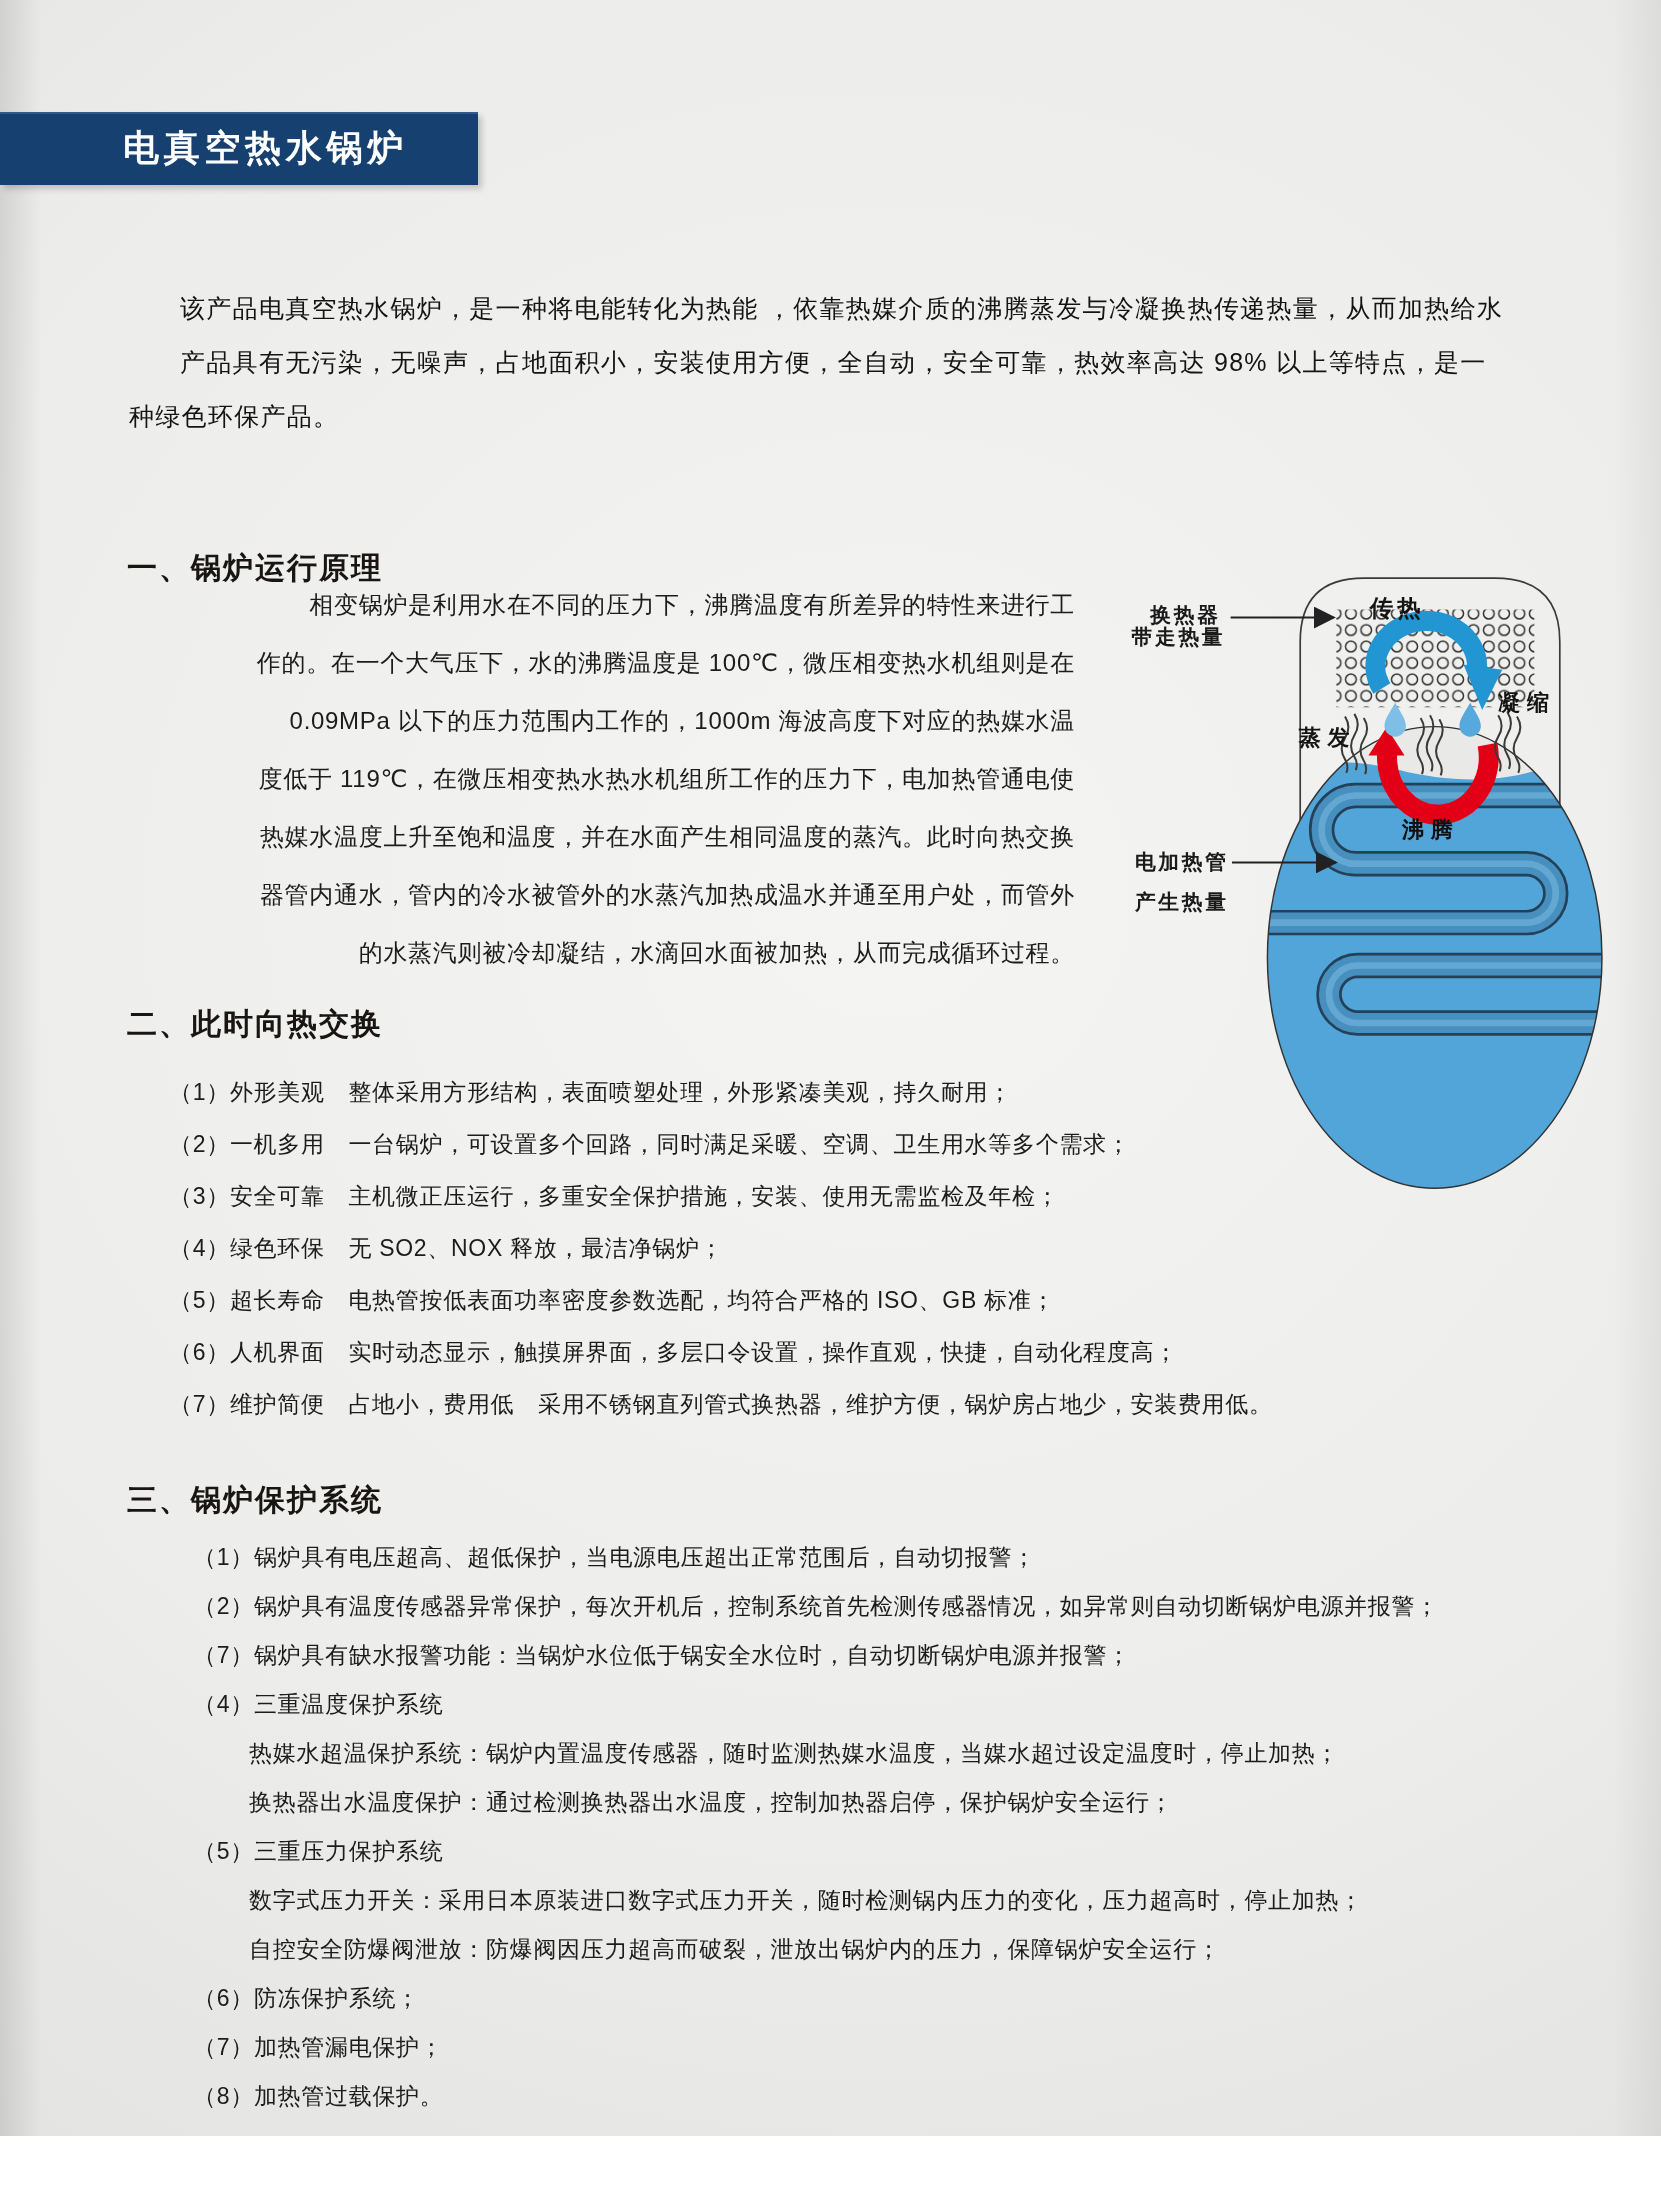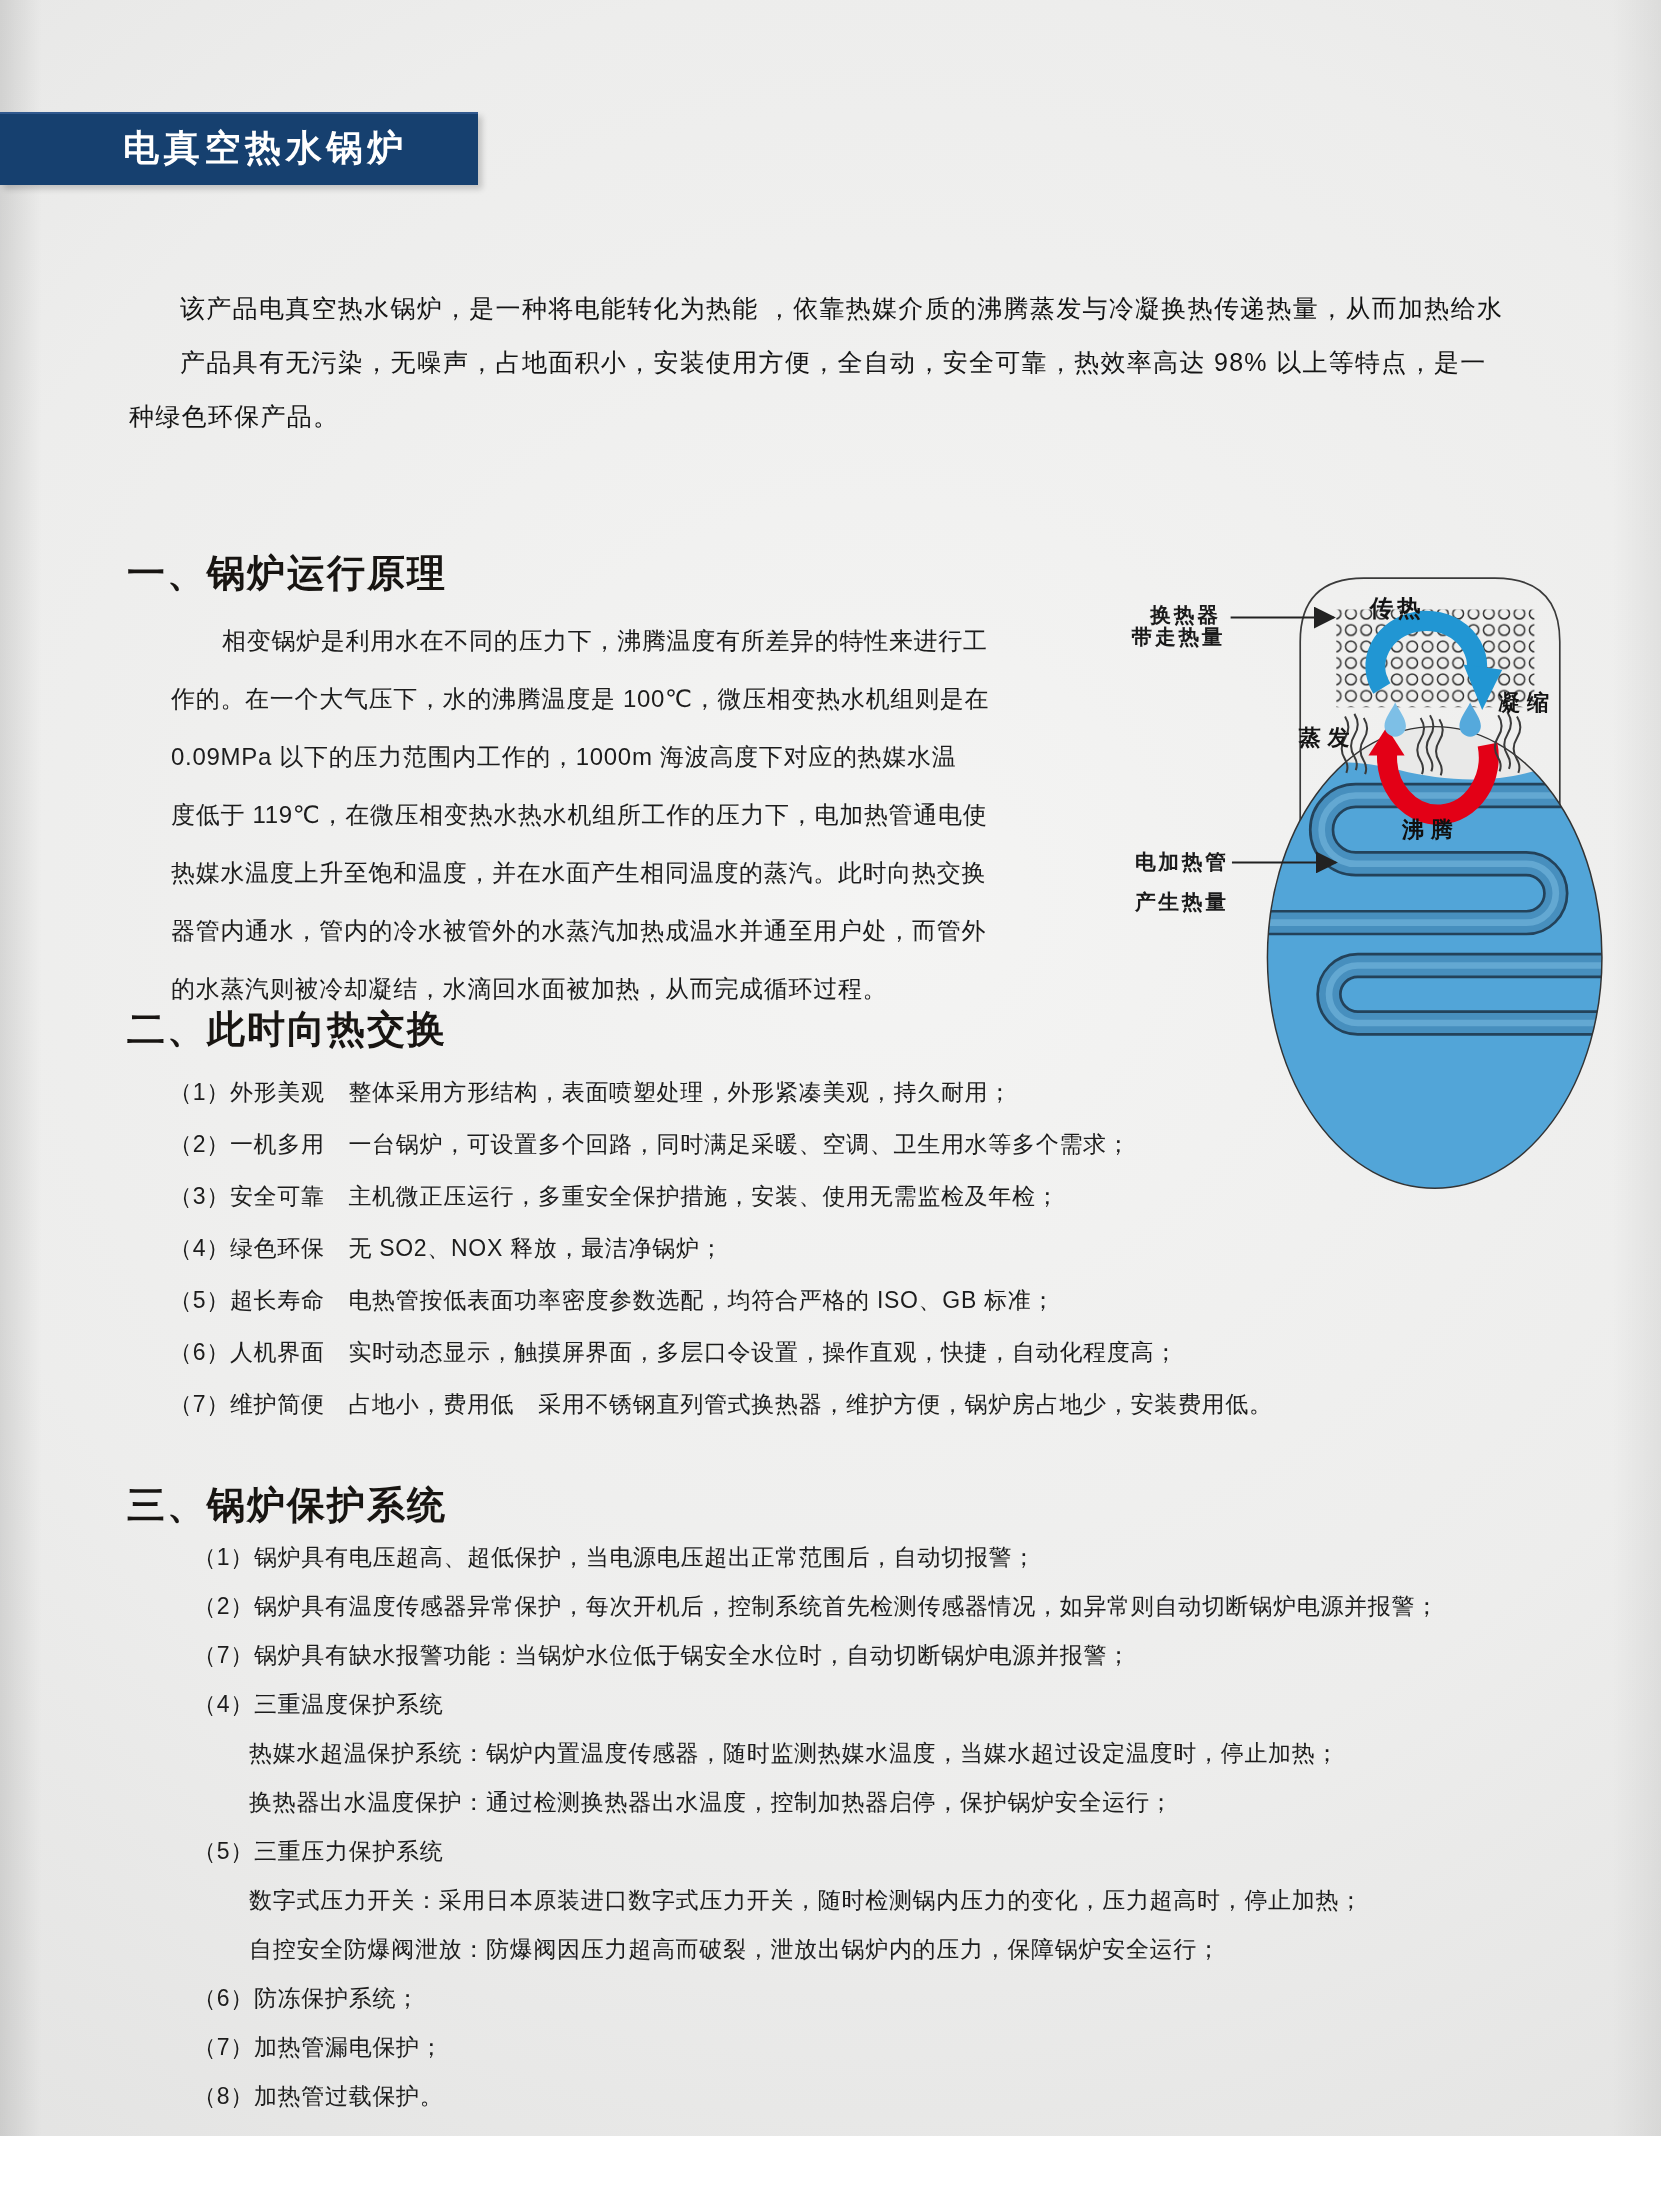--- a/index.html
+++ b/index.html
@@ -16,25 +16,25 @@
     box-shadow:4px 4px 6px rgba(0,0,0,0.18);
   }
   .banner-title{
     margin-left:123px;line-height:68px;font-size:36px;font-weight:700;
     color:#ffffff;letter-spacing:4.7px;white-space:nowrap;
   }
   .intro{position:absolute;left:119px;top:281px;width:1446px;}
   .intro .line{height:54px;line-height:54px;font-size:25px;font-weight:400;
     letter-spacing:1.3px;color:#141414;white-space:nowrap;margin-left:10px;}
   .indent{padding-left:51px;}
-  .h1{position:absolute;font-size:38px;font-weight:800;color:#181512;letter-spacing:2px;white-space:nowrap;}
+  .h1{position:absolute;font-size:30px;font-weight:800;color:#181512;letter-spacing:2px;white-space:nowrap;}
   #h-sec1{left:127px;top:548px;}
   #h-sec2{left:127px;top:1004px;}
   #h-sec3{left:127px;top:1480px;font-family:Liberation Serif, serif;}
-  .sec1-body{position:absolute;left:171px;top:612px;width:904px;}
+  .sec1-body{position:absolute;left:171px;top:576px;width:904px;text-align:right;}
   .sec1-body .line{height:58px;line-height:58px;font-size:24px;font-weight:400;
     letter-spacing:0.7px;color:#1c1c1c;white-space:nowrap;}
   .sec2-list{position:absolute;left:169px;top:1066px;}
   .sec2-list .li{height:52px;line-height:52px;font-size:23px;font-weight:400;
     letter-spacing:0.7px;color:#1c1c1c;white-space:nowrap;}
   .sec3-list{position:absolute;left:169px;top:1533px;}
   .sec3-list .row{height:49px;line-height:49px;font-size:23px;font-weight:400;
     letter-spacing:0.7px;color:#1c1c1c;white-space:nowrap;margin-left:24px;}
   .sec3-list .sub{padding-left:56px;}
   .diagram{position:absolute;left:1098px;top:556px;width:569px;height:649px;}

